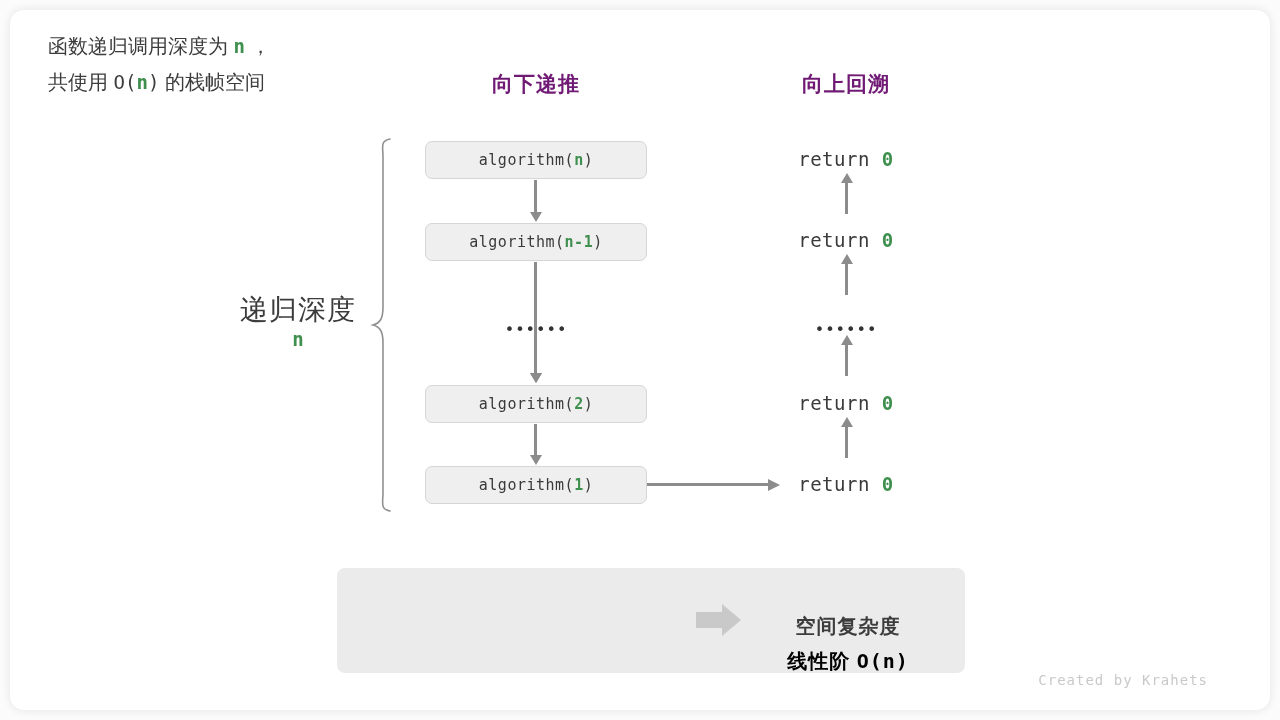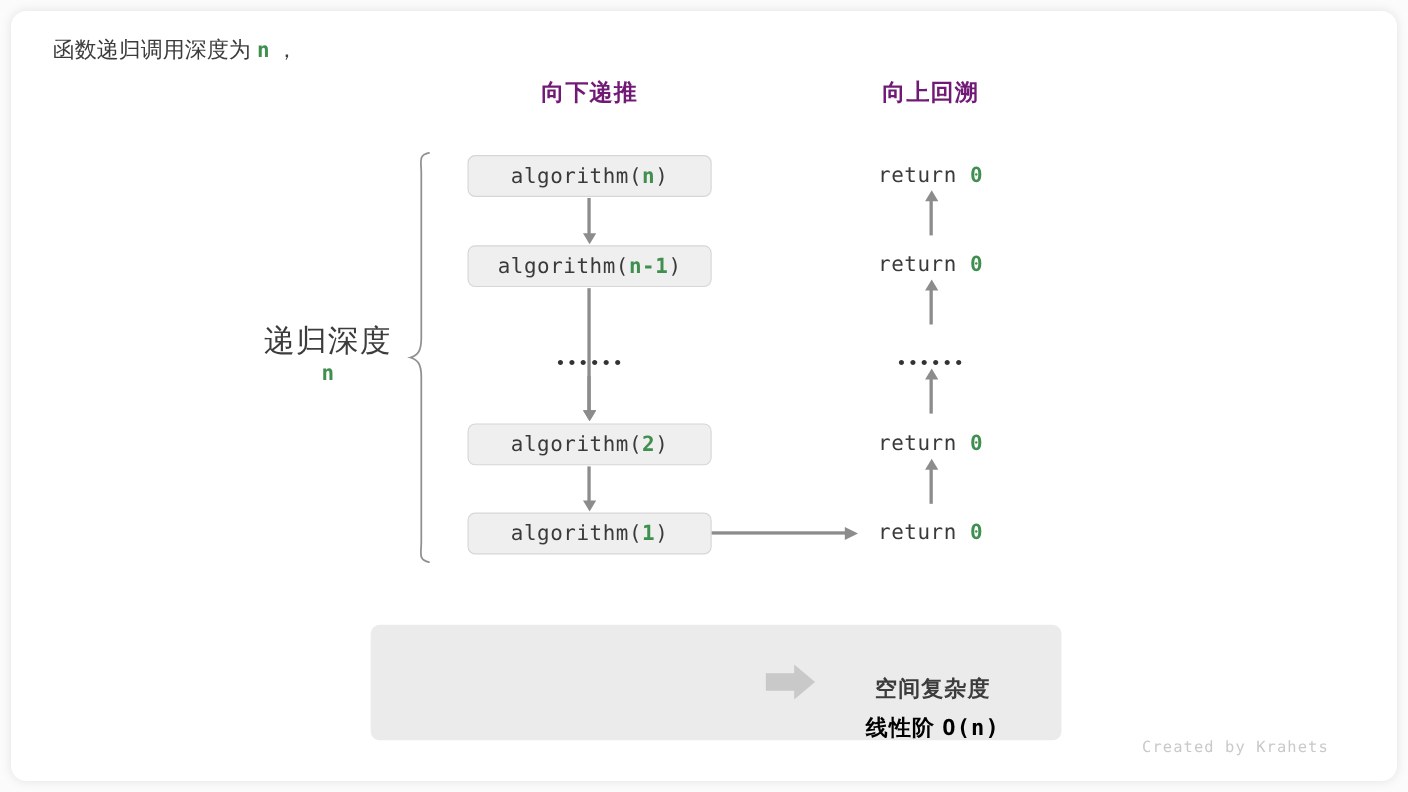--- a/index.html
+++ b/index.html
@@ -49,21 +49,21 @@
     width: 222px;
     height: 38px;
     box-sizing: border-box;
     background: #efefef;
     border: 1px solid #d6d6d6;
     border-radius: 7px;
     display: flex;
     align-items: center;
     justify-content: center;
     font-family: "DejaVu Sans Mono", monospace;
-    font-size: 19px;
+    font-size: 15px;
     color: #3a3a3a;
     letter-spacing: 0.5px;
   }
   .call-box .arg {
     color: #3f8f4f;
     font-weight: bold;
   }
 
   
   .v-arrow {
@@ -327,20 +327,25 @@
     <div id="h-arrow"></div>
 
     <div id="summary"></div>
 
     <div id="summary-left">
       <div>
         <span>函数递归调用深度为</span>
         <span class="g">n</span>
         <span>，</span>
       </div>
+      <div>
+        <span>共使用</span>
+        <span class="mono">O(</span><span class="g">n</span><span class="mono">)</span>
+        <span>的栈帧空间</span>
+      </div>
     </div>
 
     <svg id="big-arrow" viewBox="0 0 46 36">
       <path d="M0 10 L26 10 L26 2 L45 18 L26 34 L26 26 L0 26 Z" fill="#c9c9c9"></path>
     </svg>
 
     <div id="summary-right">
       <div id="sr-title">空间复杂度</div>
       <div id="sr-value">
         <span>线性阶</span>

